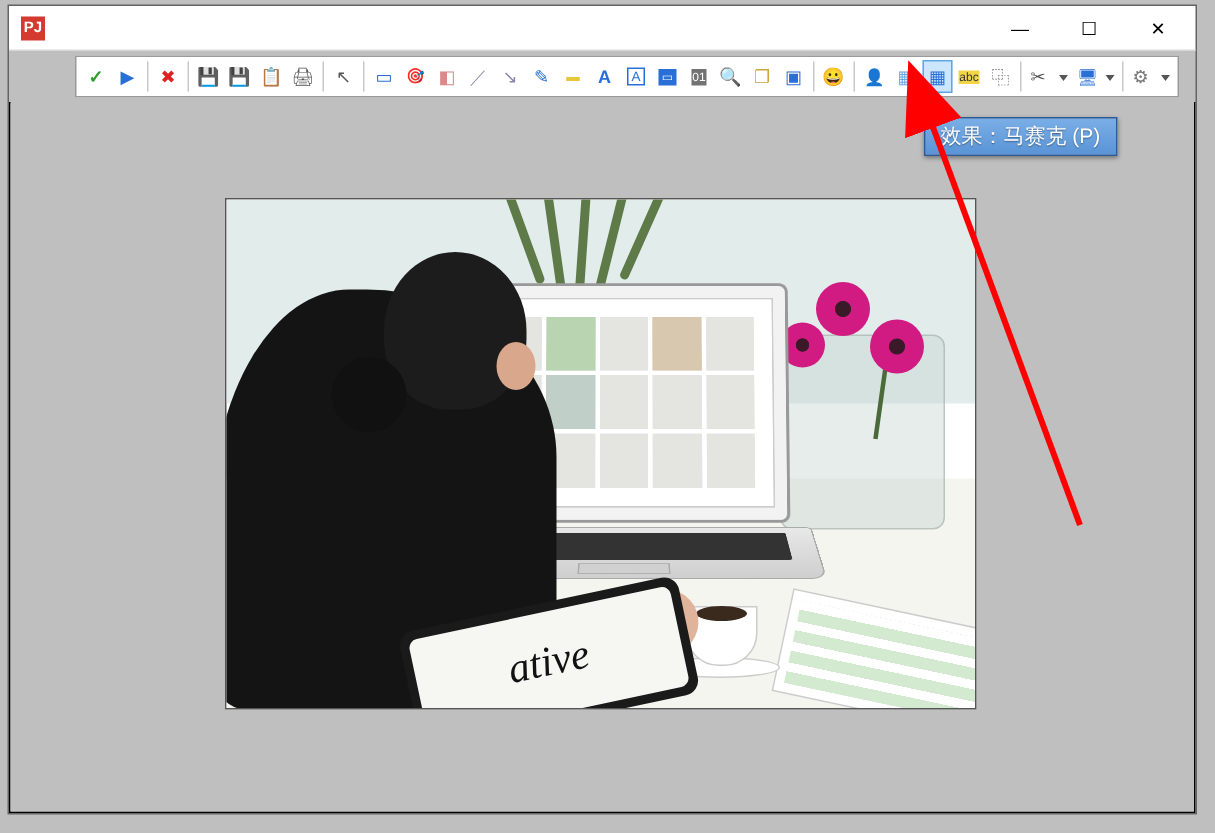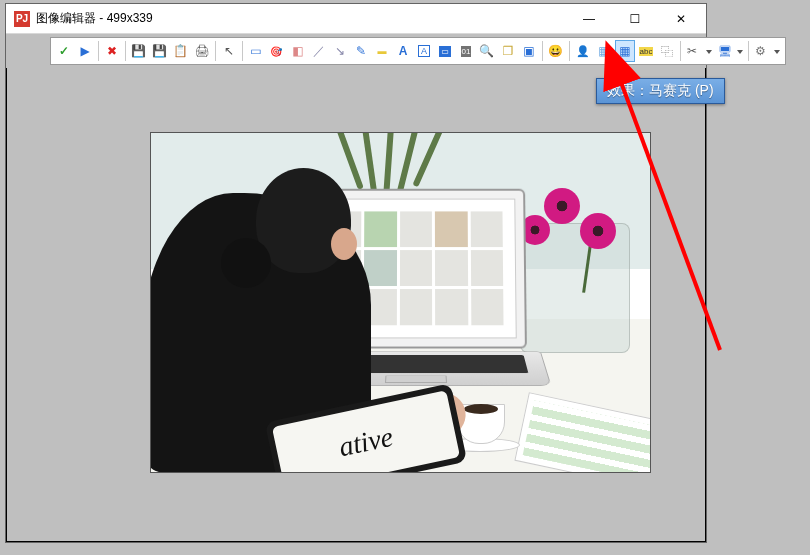--- a/index.html
+++ b/index.html
@@ -7,21 +7,21 @@
     width: 810px; height: 555px;
     background: #bfbfbf;
     font-family: "Microsoft YaHei", "Segoe UI", Tahoma, sans-serif;
     font-size: 12px;
     overflow: hidden;
     position: relative;
   }
   .window {
     position: absolute;
     left: 5px; top: 3px;
-    width: 702px; height: 540px;
+    width: 793px; height: 540px;
     background: #bfbfbf;
     border: 1px solid #646464;
     box-shadow: 0 0 0 1px #000 inset;
   }
   .titlebar {
     height: 30px;
     background: #ffffff;
     display: flex;
     align-items: center;
     padding: 0 2px 0 8px;
@@ -128,42 +128,41 @@
   .mag::after{content:""; position:absolute; inset:6px; background:repeating-linear-gradient(0deg,#d4ead0 0 8px,#fff 8px 14px);}
   .arm { position:absolute; left:195px; bottom:30px; width:120px; height:44px; background:#e0b49b; border-radius:22px; transform:rotate(-8deg);}
   .watch {position:absolute; left:200px; bottom:38px; width:18px; height:30px; background:#222; border-radius:4px; transform:rotate(-8deg);}
   .pen {position:absolute; left:60px; bottom:70px; width:120px; height:4px; background:#222; transform:rotate(-18deg);}
   .pen2 {position:absolute; left:65px; bottom:80px; width:120px; height:4px; background:#3a3a44; transform:rotate(-16deg);}
   .plant {position:absolute; left:185px; top:-12px; width:140px; height:80px;}
   .leaf{position:absolute; width:6px; background:#5e7a48; border-radius:3px;}
 
   .tooltip {
     position:absolute;
-    left: 596px; top: 78px;
+    left: 616px; top: 78px;
     background: linear-gradient(180deg,#7aaee6,#5a94d6);
     color:#fff;
     border:1px solid #2a5a9a;
     padding: 3px 10px;
     font-size: 14px;
     text-shadow: 0 1px 1px rgba(0,0,0,0.4);
     box-shadow: 0 1px 3px rgba(0,0,0,0.4);
   }
   .arrow-svg {
     position:absolute; left:0; top:0; width:810px; height:555px;
     pointer-events:none;
   }
 </style>
 </head>
 <body>
 
 <div class="window">
 
   <div class="titlebar">
     <div class="app-icon">PJ</div>
-    <div class="title-text">图像编辑器 - 499x339</div>
     <div class="title-spacer"></div>
     <div class="winbtn">—</div>
     <div class="winbtn">☐</div>
     <div class="winbtn close">✕</div>
   </div>
 
   <div class="toolbar-wrap">
     <div class="toolbar">
       <div class="tbtn">
           <span style="color:#2e9e2e;font-weight:bold">✓</span>

